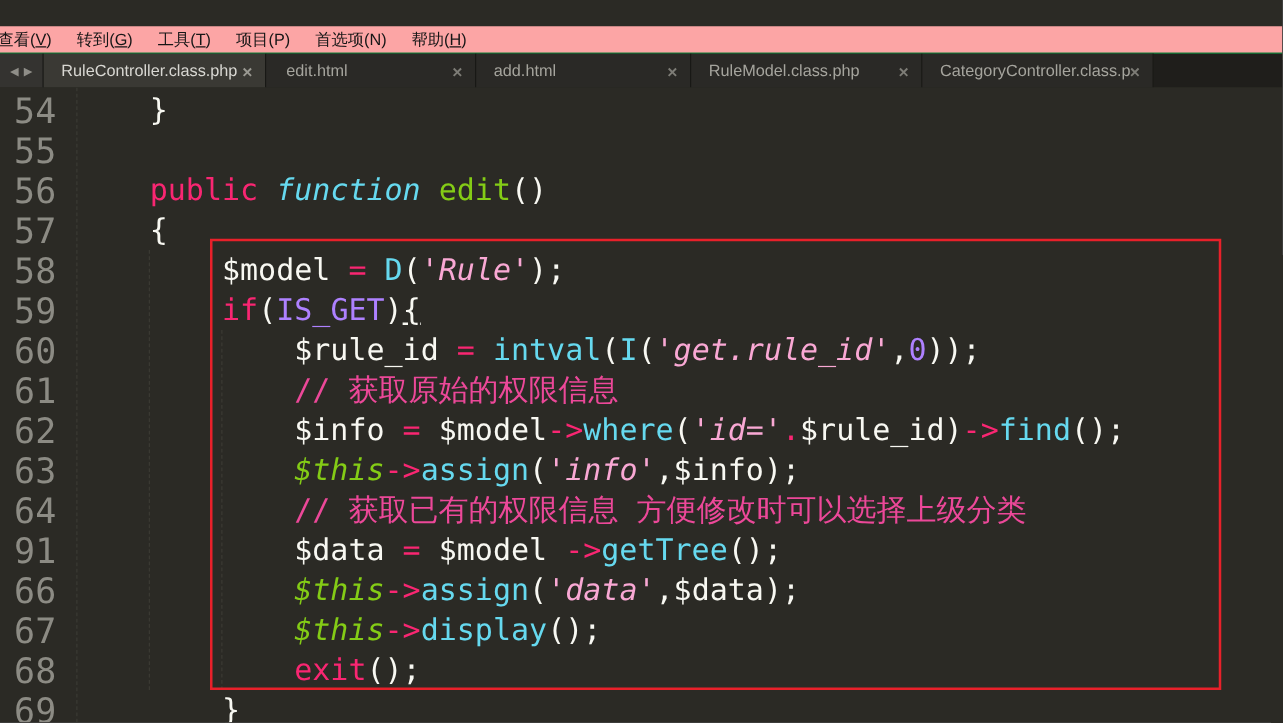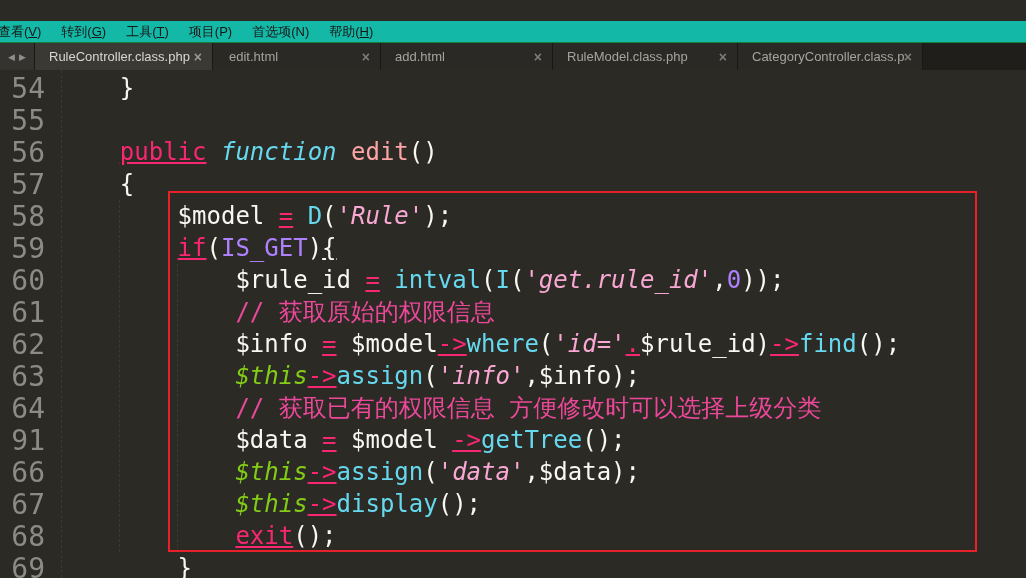--- a/index.html
+++ b/index.html
@@ -5,21 +5,21 @@
   html,body{margin:0;padding:0;background:#555;}
   .window{position:relative;width:1026px;height:578px;overflow:hidden;background:#2b2a25;font-family:"Liberation Sans",sans-serif;}
 
   
   .titlebar{position:absolute;left:0;top:0;width:100%;height:21px;background:#ffffff;color:#111;
     font-size:12px;line-height:21px;white-space:nowrap;overflow:hidden;}
   .titlebar .title-text{padding-left:4px;}
   .minimize{position:absolute;right:2px;top:-2px;font-size:13px;color:#111;cursor:default;}
 
   
-  .menubar{position:absolute;left:0;top:21px;width:100%;height:21px;background:#14b8a6;border-bottom:6px solid #15803d;
+  .menubar{position:absolute;left:0;top:21px;width:100%;height:21px;background:#fca5a5;border-bottom:6px solid #15803d;
     display:flex;align-items:center;overflow:hidden;}
   #menu-items{display:flex;margin-left:-12px;}
   .menu-item{font-size:13px;color:#161616;padding:0 10px;white-space:nowrap;cursor:default;}
 
   
   .tabbar{position:absolute;left:0;top:43px;width:100%;height:27px;background:#1f1e1b;display:flex;align-items:stretch;}
   .tabnav{width:34px;display:flex;align-items:center;justify-content:center;gap:4px;background:#343330;
     color:#8f8e88;font-size:9px;border-right:1px solid #171714;}
   .tabnav span{cursor:default;}
   #tabs{display:flex;align-items:stretch;}
@@ -32,24 +32,24 @@
 
   
   .editor{position:absolute;left:0;top:70px;width:100%;height:508px;background:#2b2a25;overflow:hidden;}
   .guide{position:absolute;width:0;border-left:1px dashed #4a4940;opacity:.5;pointer-events:none;}
   #lines{position:absolute;left:0;top:2px;right:0;}
   .line{height:32px;display:flex;align-items:center;}
   .ln{width:45px;min-width:45px;text-align:right;padding-right:17px;color:#8c8b84;
     font-family:"DejaVu Sans Mono",monospace;font-size:28px;}
   .code{font-family:"DejaVu Sans Mono",monospace;font-size:24px;white-space:pre;color:#f8f8f2;}
   .tk-plain{color:#f8f8f2;}
-  .tk-kw{color:#f92672;text-decoration:underline;}
+  .tk-kw{color:#f92672;}
   .tk-fn{color:#66d9ef;}
   .tk-fnkw{color:#66d9ef;font-style:italic;}
-  .tk-def{color:#fca5a5;}
+  .tk-def{color:#84cc16;}
   .tk-str{color:#f9a8d4;font-style:italic;}
   .tk-const{color:#ae81ff;}
   .tk-cm{color:#ec4899;}
   .tk-this{color:#84cc16;font-style:italic;}
   .tk-u{text-decoration:underline;}
 
   
   .annotation-box{position:absolute;left:168px;top:121px;width:805px;height:357px;
     border:2px solid #e8202a;pointer-events:none;}
 </style>

